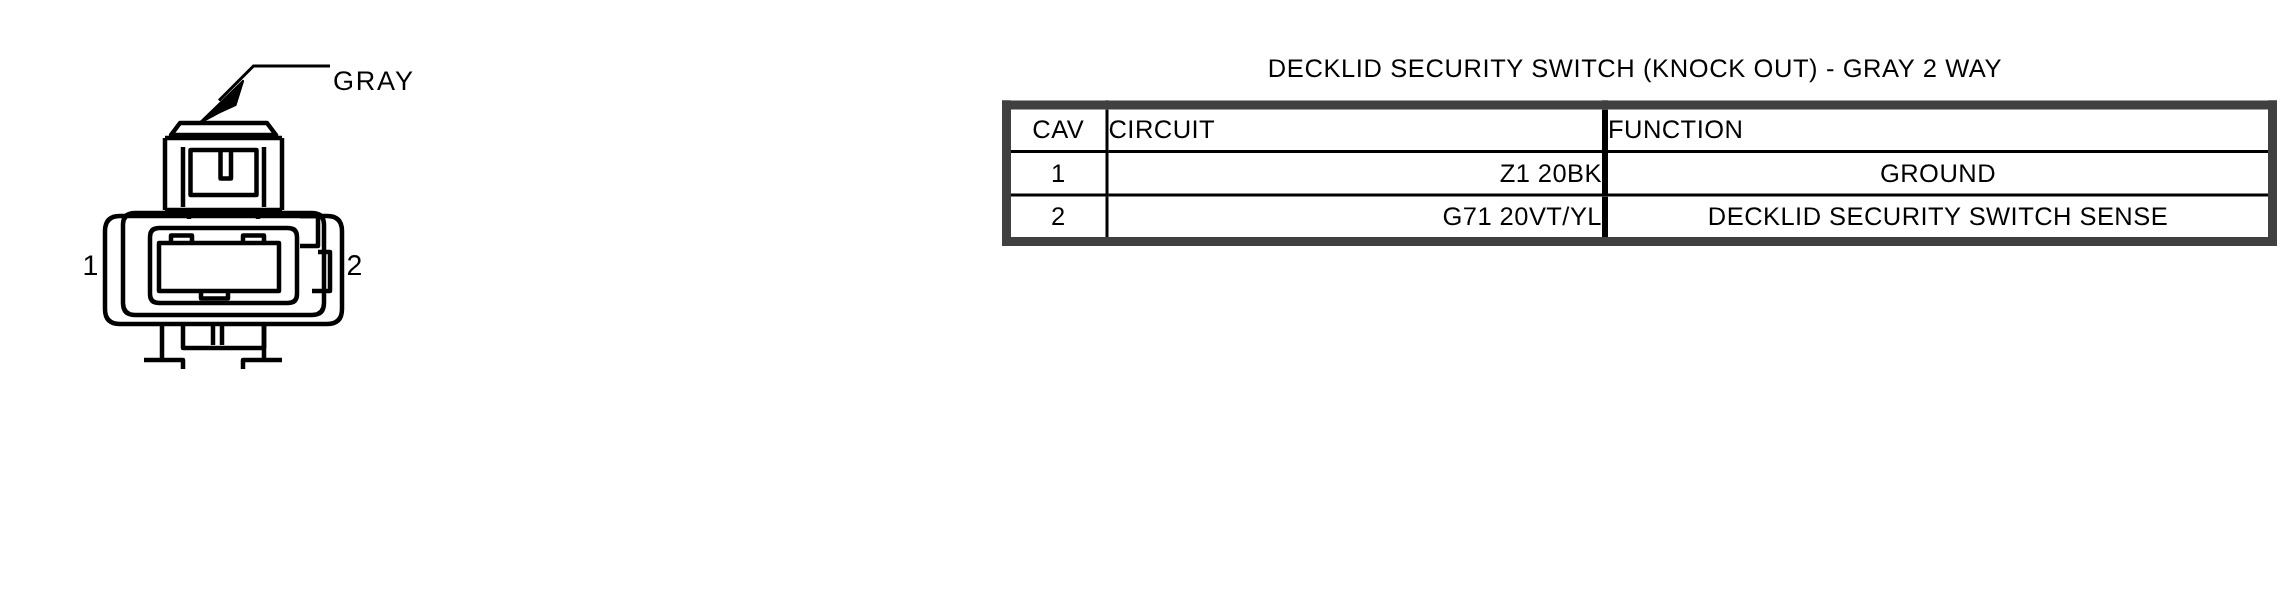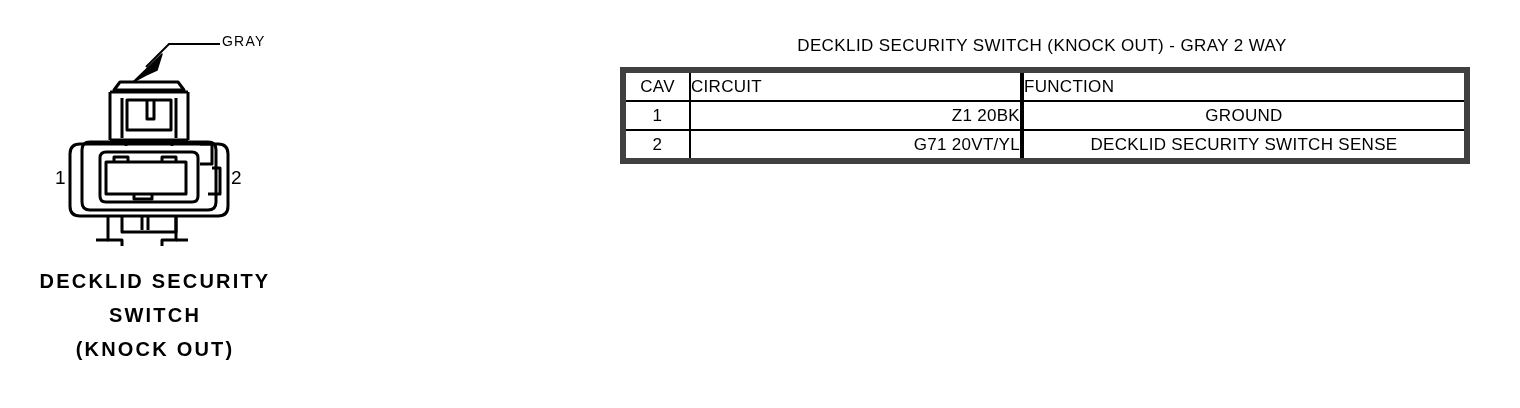--- a/index.html
+++ b/index.html
@@ -36,23 +36,23 @@
     font-size: 19px;
     line-height: 19px;
     color: #000;
   }
   #pin-number-1 { left: 55px; top: 168px; }
   #pin-number-2 { left: 231px; top: 168px; }
 
   #gray-label {
     position: absolute;
     left: 222px;
-    top: 32px;
-    font-family: "Liberation Sans", sans-serif;
-    font-size: 14px;
+    top: 45px;
+    font-family: "Liberation Sans", sans-serif;
+    font-size: 18px;
     letter-spacing: 1.2px;
     line-height: 18px;
     white-space: nowrap;
     text-align: right;
   }
 
   #connector-caption {
     position: absolute;
     left: 0;
     top: 264px;
@@ -62,21 +62,21 @@
     font-weight: bold;
     font-size: 20px;
     line-height: 34px;
     letter-spacing: 2.2px;
   }
   #connector-caption div { white-space: nowrap; }
 
   
   #table-panel {
     position: absolute;
-    left: 620px;
+    left: 668px;
     top: 36px;
     width: 844px;
   }
   #table-title {
     font-size: 17px;
     line-height: 20px;
     text-align: center;
     letter-spacing: 0.4px;
     white-space: nowrap;
     margin-bottom: 11px;
@@ -184,25 +184,20 @@
       <path d="M 78 222 L 66 222"></path>
       <path d="M 146 222 L 158 222"></path>
     </g>
   </svg>
 
   <div class="pin-number" id="pin-number-1">1</div>
   <div class="pin-number" id="pin-number-2">2</div>
 
   <div id="gray-label">GRAY</div>
 
-  <div id="connector-caption">
-    <div>DECKLID SECURITY</div>
-    <div>SWITCH</div>
-    <div>(KNOCK OUT)</div>
-  </div>
 </div>
 
 <div id="table-panel">
 
   <div id="table-title">DECKLID SECURITY SWITCH (KNOCK OUT) - GRAY 2 WAY</div>
 
   <table id="pinout-table">
     <colgroup>
       <col class="col-cav">
       <col class="col-circuit">

